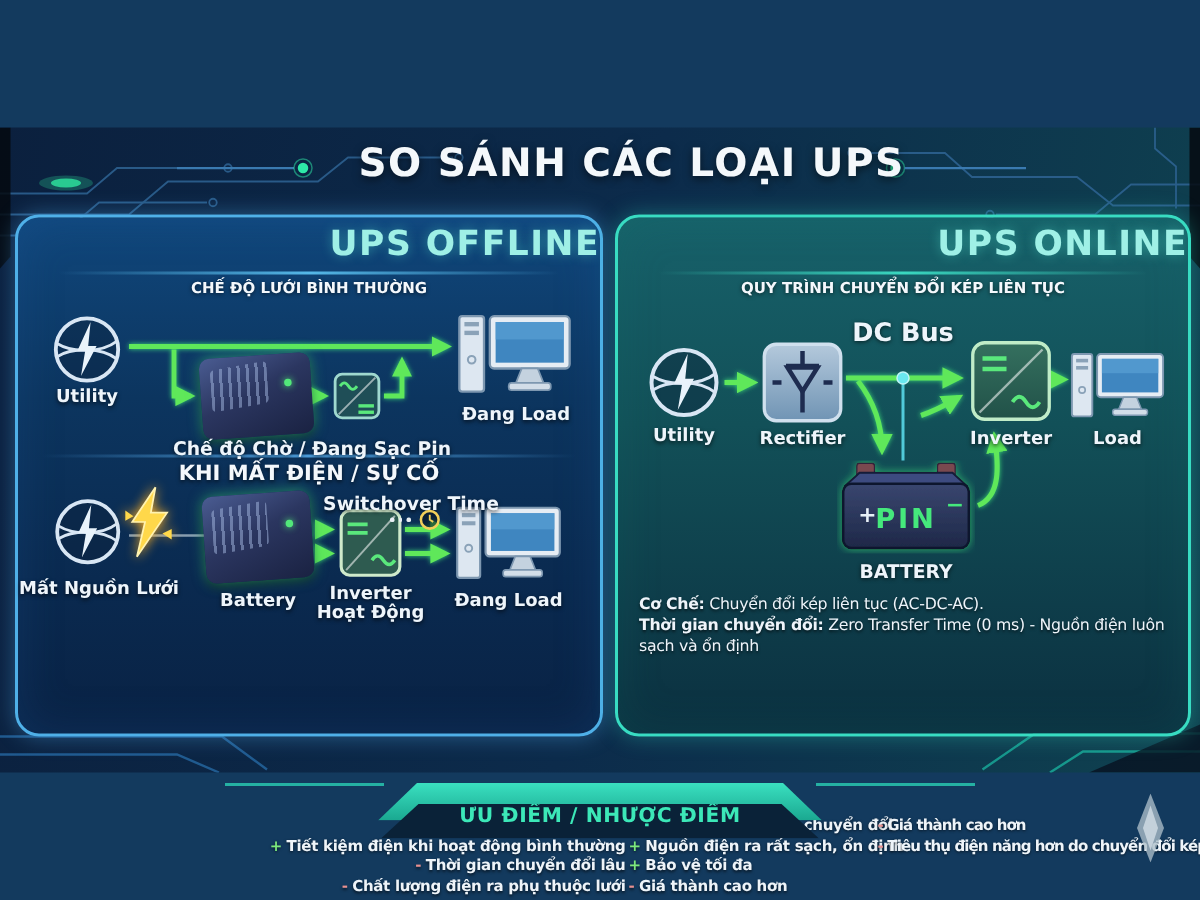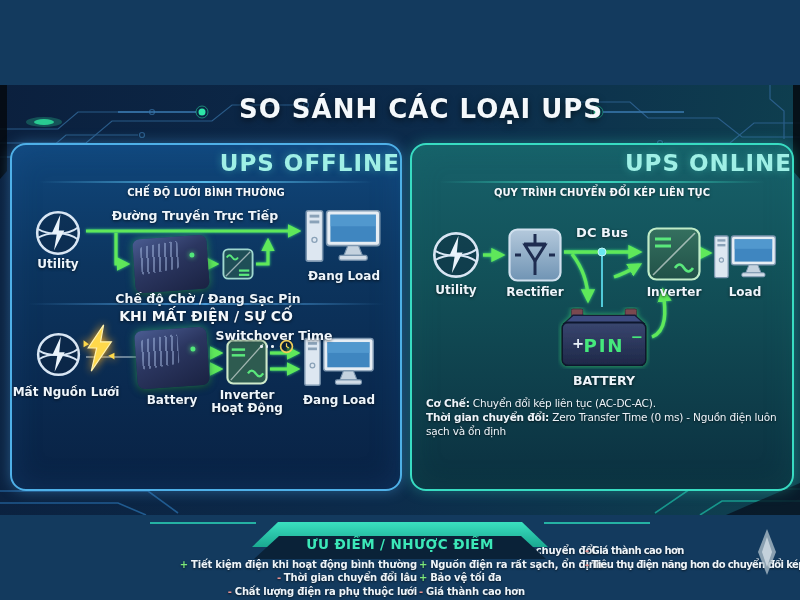--- a/index.html
+++ b/index.html
@@ -162,21 +162,20 @@
       </svg>
 
       <div class="panel-title">UPS OFFLINE</div>
       <div class="panel-hr"></div>
       <div class="panel-sub">CHẾ ĐỘ LƯỚI BÌNH THƯỜNG</div>
 
       <svg class="icon" style="left:22px;top:64px" width="48" height="48">
           <use href="#sym-utility"></use>
         </svg>
       <div class="lbl" style="left:46px;top:112px">Utility</div>
-      <div class="lbl" style="left:183px;top:63px;font-size:12.5px">Đường Truyền Trực Tiếp</div>
 
       <div class="ups" style="left:122px;top:92px;width:74px;height:54px"></div>
       <svg class="icon" style="left:210px;top:103px" width="32" height="32" viewBox="0 0 34 34">
         <rect x="1.5" y="1.5" width="31" height="31" rx="5" fill="#1f4e57" stroke="#9fd8cf" stroke-width="2"></rect>
         <line x1="4" y1="30" x2="30" y2="4" stroke="rgba(255,255,255,.55)" stroke-width="1.4"></line>
         <path d="M5 10 q3 -4.5 6 0 q3 4.5 6 0" fill="none" stroke="#5ae87c" stroke-width="2"></path>
         <line x1="18" y1="24" x2="29" y2="24" stroke="#5ae87c" stroke-width="2.4"></line>
         <line x1="18" y1="28.5" x2="29" y2="28.5" stroke="#5ae87c" stroke-width="2.4"></line>
       </svg>
       <div class="lbl" style="left:196px;top:146px;font-size:12.5px">Chế độ Chờ / Đang Sạc Pin</div>
@@ -272,21 +271,21 @@
           <line x1="27" y1="6" x2="27" y2="16"></line>
           <line x1="16" y1="16" x2="38" y2="16"></line>
           <polygon points="17,17 37,17 27,33"></polygon>
           <line x1="27" y1="33" x2="27" y2="47"></line>
           <line x1="7" y1="27" x2="13" y2="27"></line>
           <line x1="41" y1="27" x2="47" y2="27"></line>
         </g>
       </svg>
       <div class="lbl" style="left:123px;top:140px">Rectifier</div>
 
-      <div class="lbl" style="left:190px;top:80px;font-size:13px">DC Bus</div>
+      <div class="lbl" style="left:190px;top:67px;font-size:17px">DC Bus</div>
 
       <svg class="icon" style="left:235px;top:82px" width="54" height="54" viewBox="0 0 54 54">
         <defs>
             <linearGradient id="gInv" x1="0" y1="0" x2="0" y2="1">
           <stop offset="0" stop-color="#35705f"></stop>
               <stop offset="1" stop-color="#215148"></stop>
             </linearGradient>
           </defs>
         <rect x="1.5" y="1.5" width="51" height="51" rx="8" fill="url(#gInv)" stroke="#c0ecc8" stroke-width="2.2"></rect>
         <line x1="6" y1="48" x2="48" y2="6" stroke="rgba(255,255,255,.55)" stroke-width="1.6"></line>

